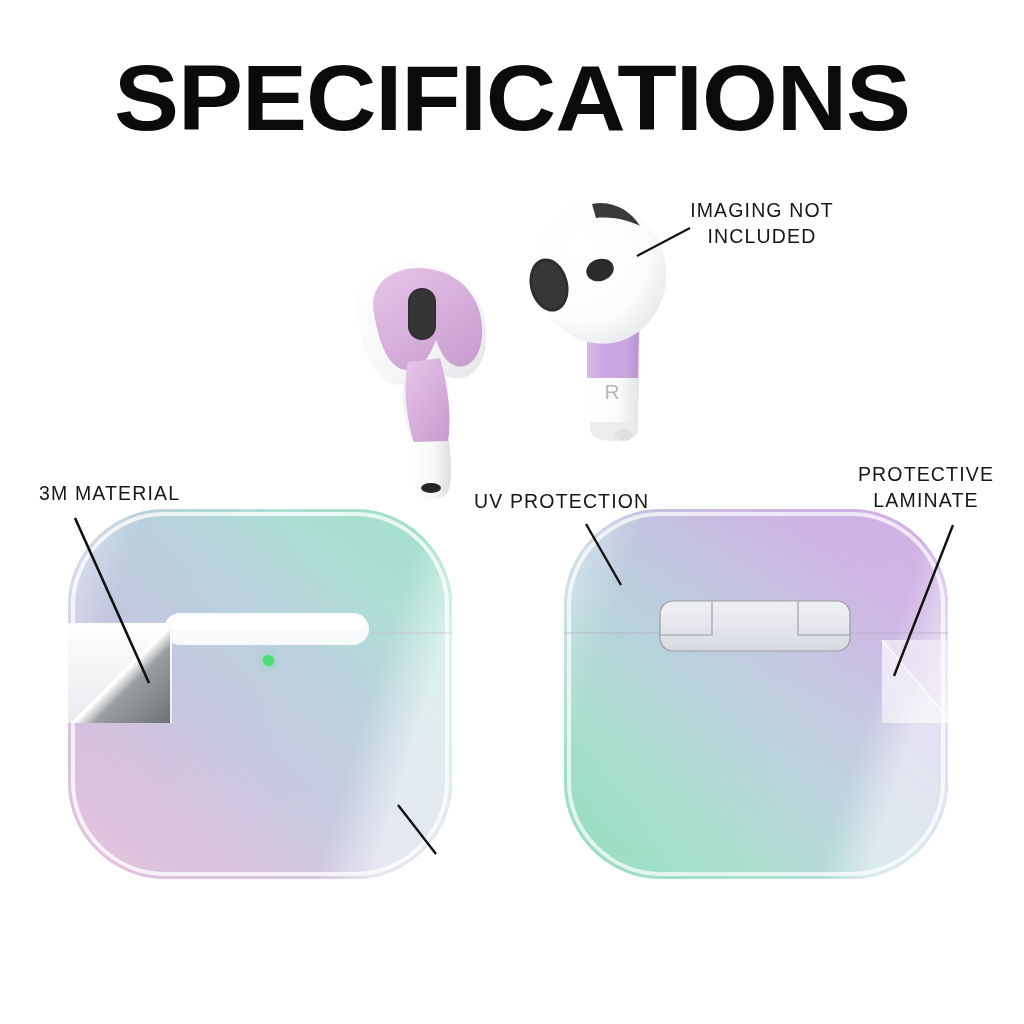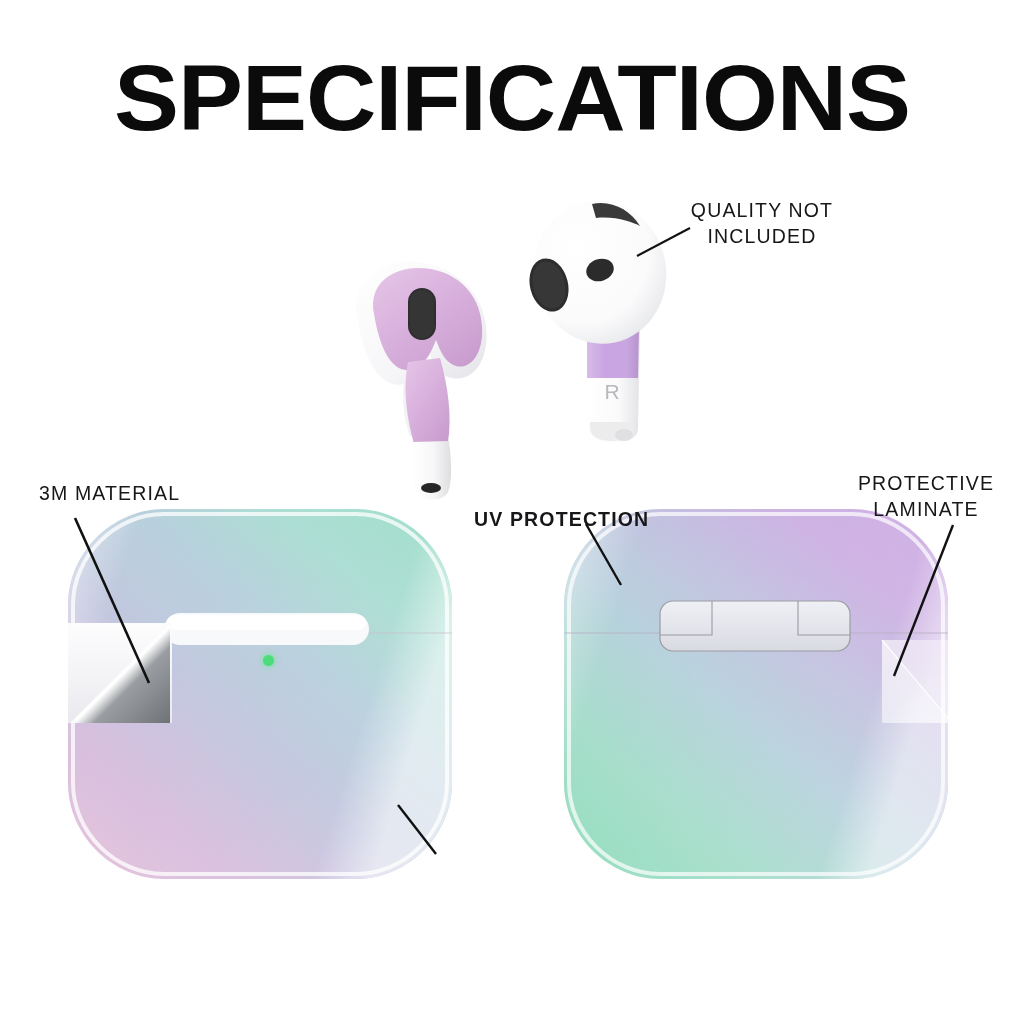--- a/index.html
+++ b/index.html
@@ -32,22 +32,22 @@
     letter-spacing:1.15px;
     color:#17171a;
     line-height:1.32;
     white-space:pre-line;
   }
   .label.c { text-align:center; }
   .label.l { text-align:left; }
 
   .lbl-device   { left:672px; top:198px; width:180px; }
   .lbl-3m       { left:20px;  top:481px; width:240px;margin-left:19px; }
-  .lbl-uv       { left:474px; top:507px; width:240px;font-weight:bold; }
-  .lbl-laminate { left:838px; top:462px; width:176px;margin-top:9px; }
+  .lbl-uv       { left:474px; top:489px; width:240px; }
+  .lbl-laminate { left:838px; top:462px; width:176px; }
   .lbl-hq       { left:373px; top:857px; width:224px; }
 
   
   .leaders { position:absolute; inset:0; width:1024px; height:1024px; }
 
   
   .bud { position:absolute; }
 
   
   #bud-left { left:330px; top:250px; width:180px; height:260px; }
@@ -289,20 +289,20 @@
   </div>
 
   <svg class="leaders" viewBox="0 0 1024 1024">
     <line x1="690" y1="228" x2="637" y2="256" stroke="#111" stroke-width="2.1"></line>
     <line x1="75" y1="518" x2="149" y2="683" stroke="#111" stroke-width="2.6"></line>
     <line x1="586" y1="524" x2="621" y2="585" stroke="#111" stroke-width="2.4"></line>
     <line x1="953" y1="525" x2="894" y2="676" stroke="#111" stroke-width="2.4"></line>
     <line x1="398" y1="805" x2="436" y2="854" stroke="#111" stroke-width="2.4"></line>
   </svg>
 
-  <div class="label c lbl-device">QUALITY NOT
+  <div class="label c lbl-device">IMAGING NOT
 INCLUDED</div>
   <div class="label l lbl-3m">3M MATERIAL</div>
   <div class="label l lbl-uv">UV PROTECTION</div>
   <div class="label c lbl-laminate">PROTECTIVE
 LAMINATE</div>
 
 </div>
 
 </body></html>

